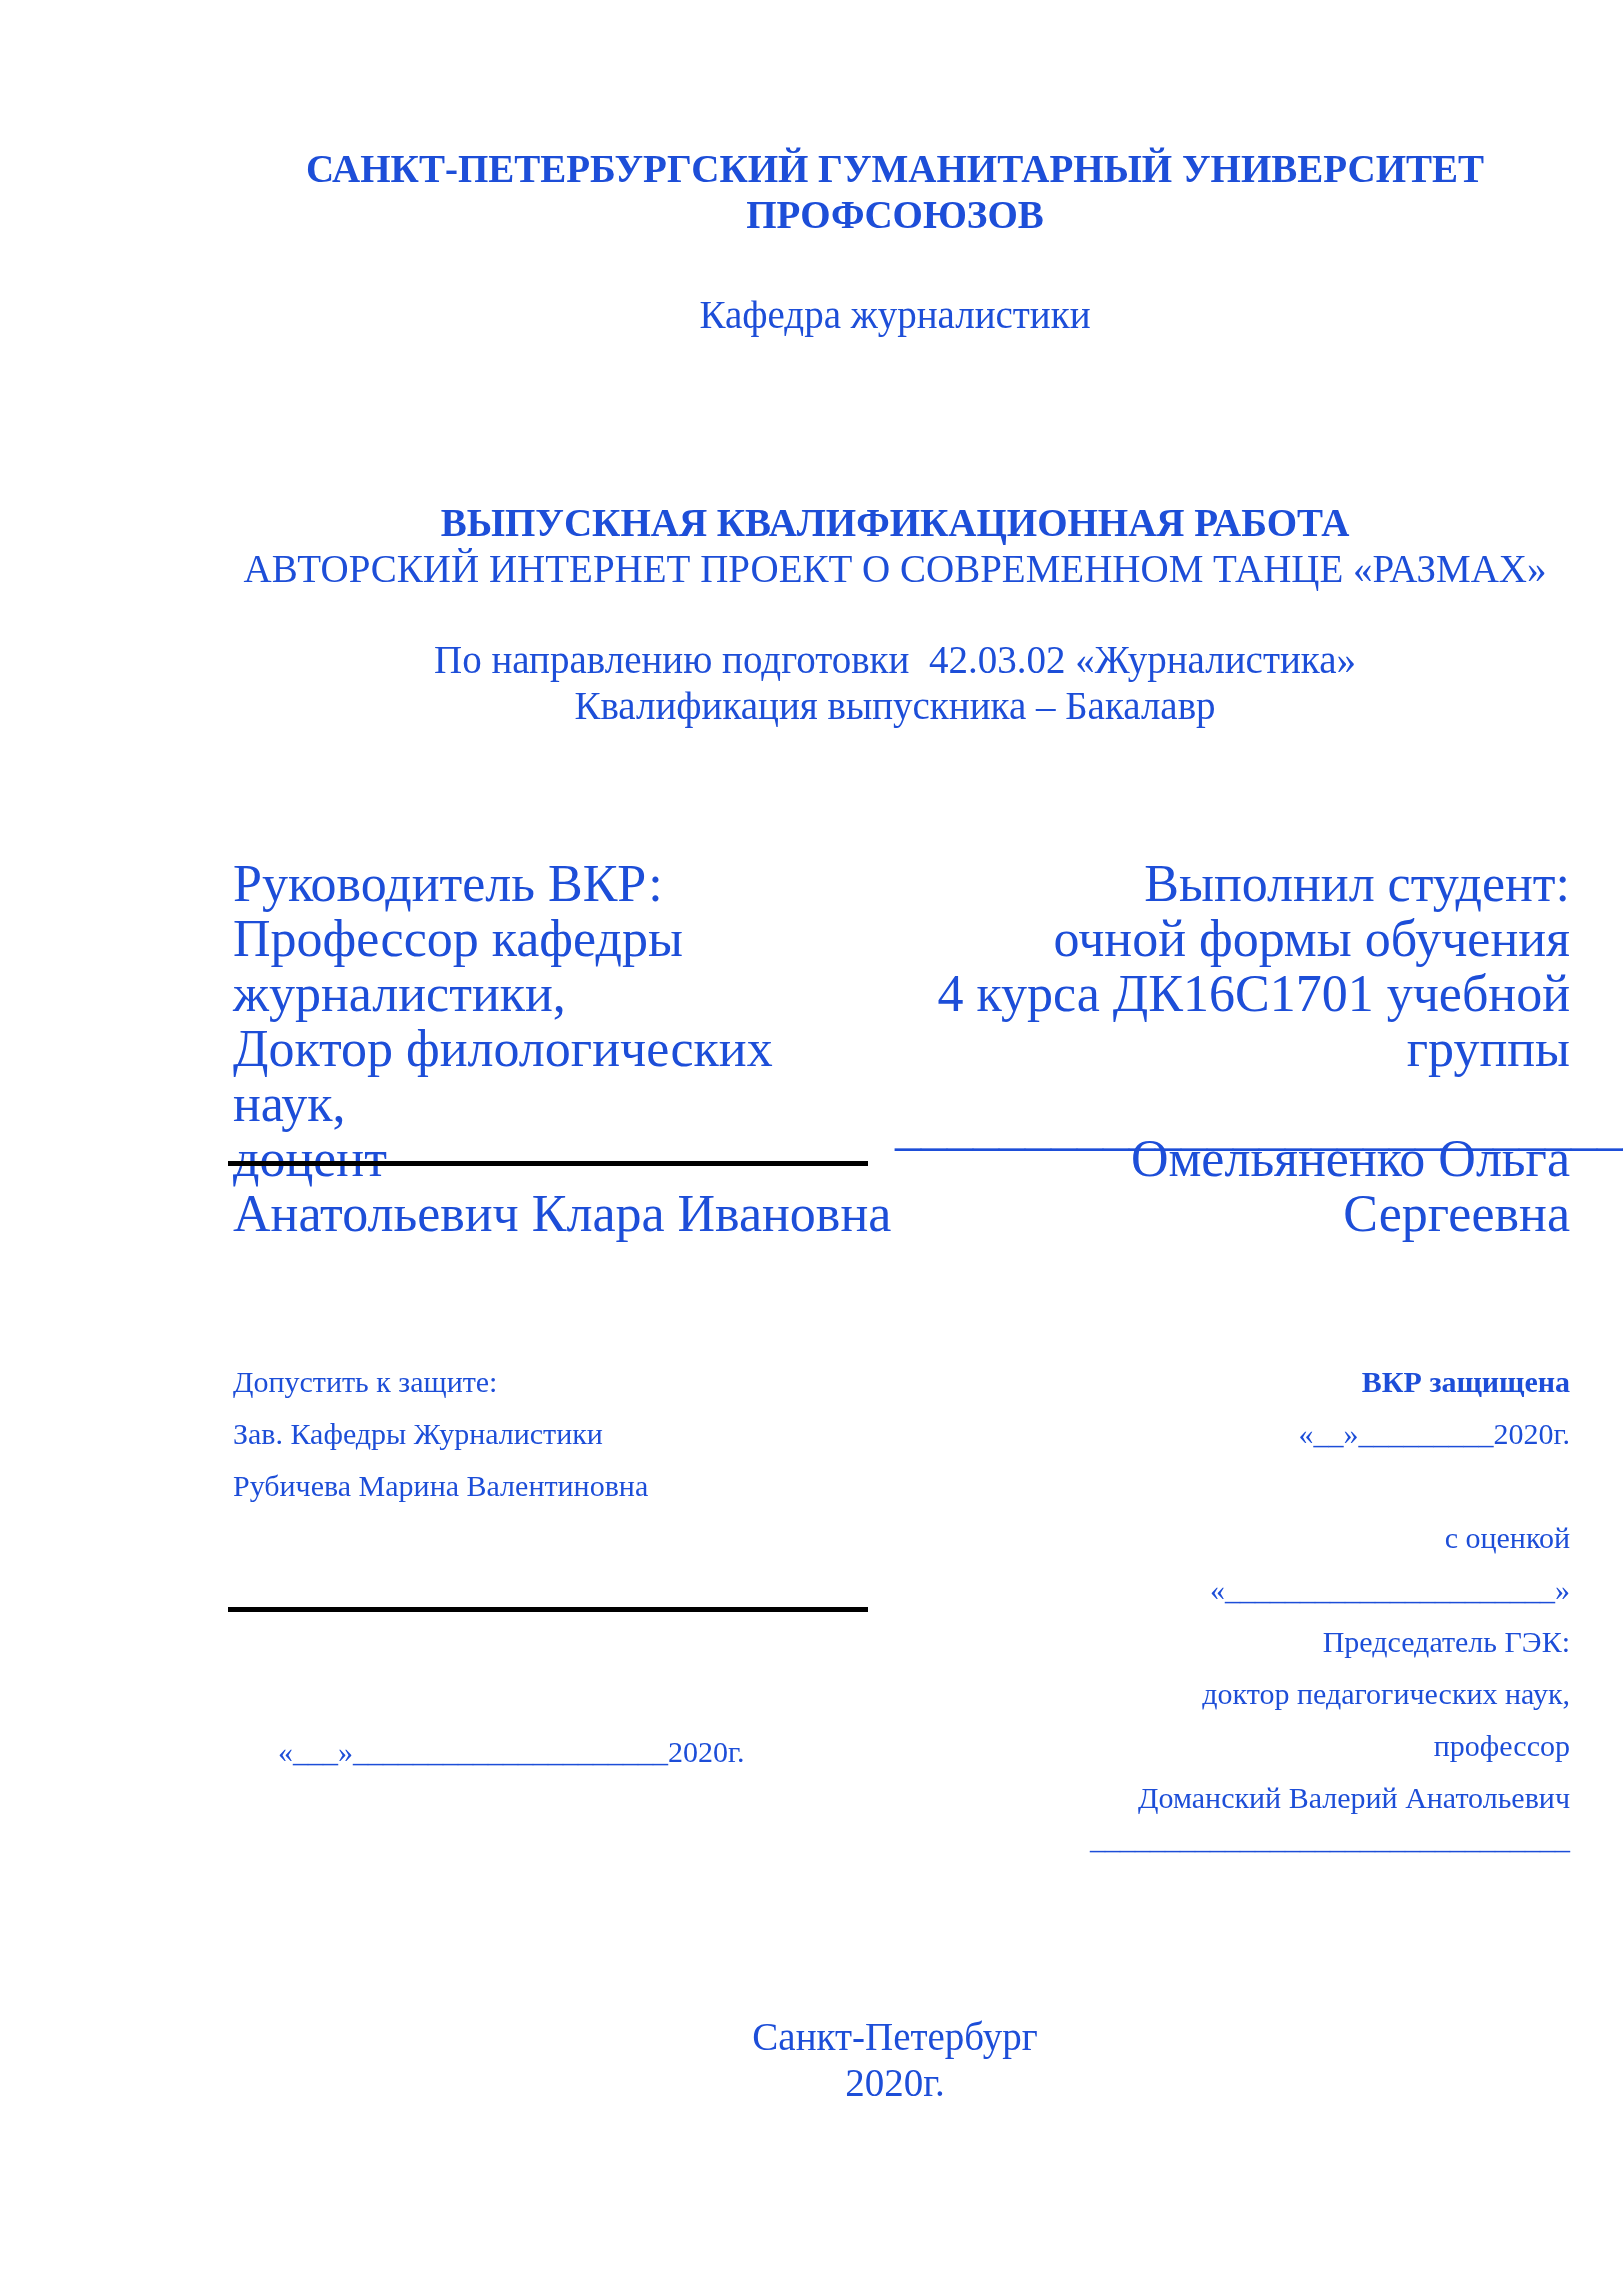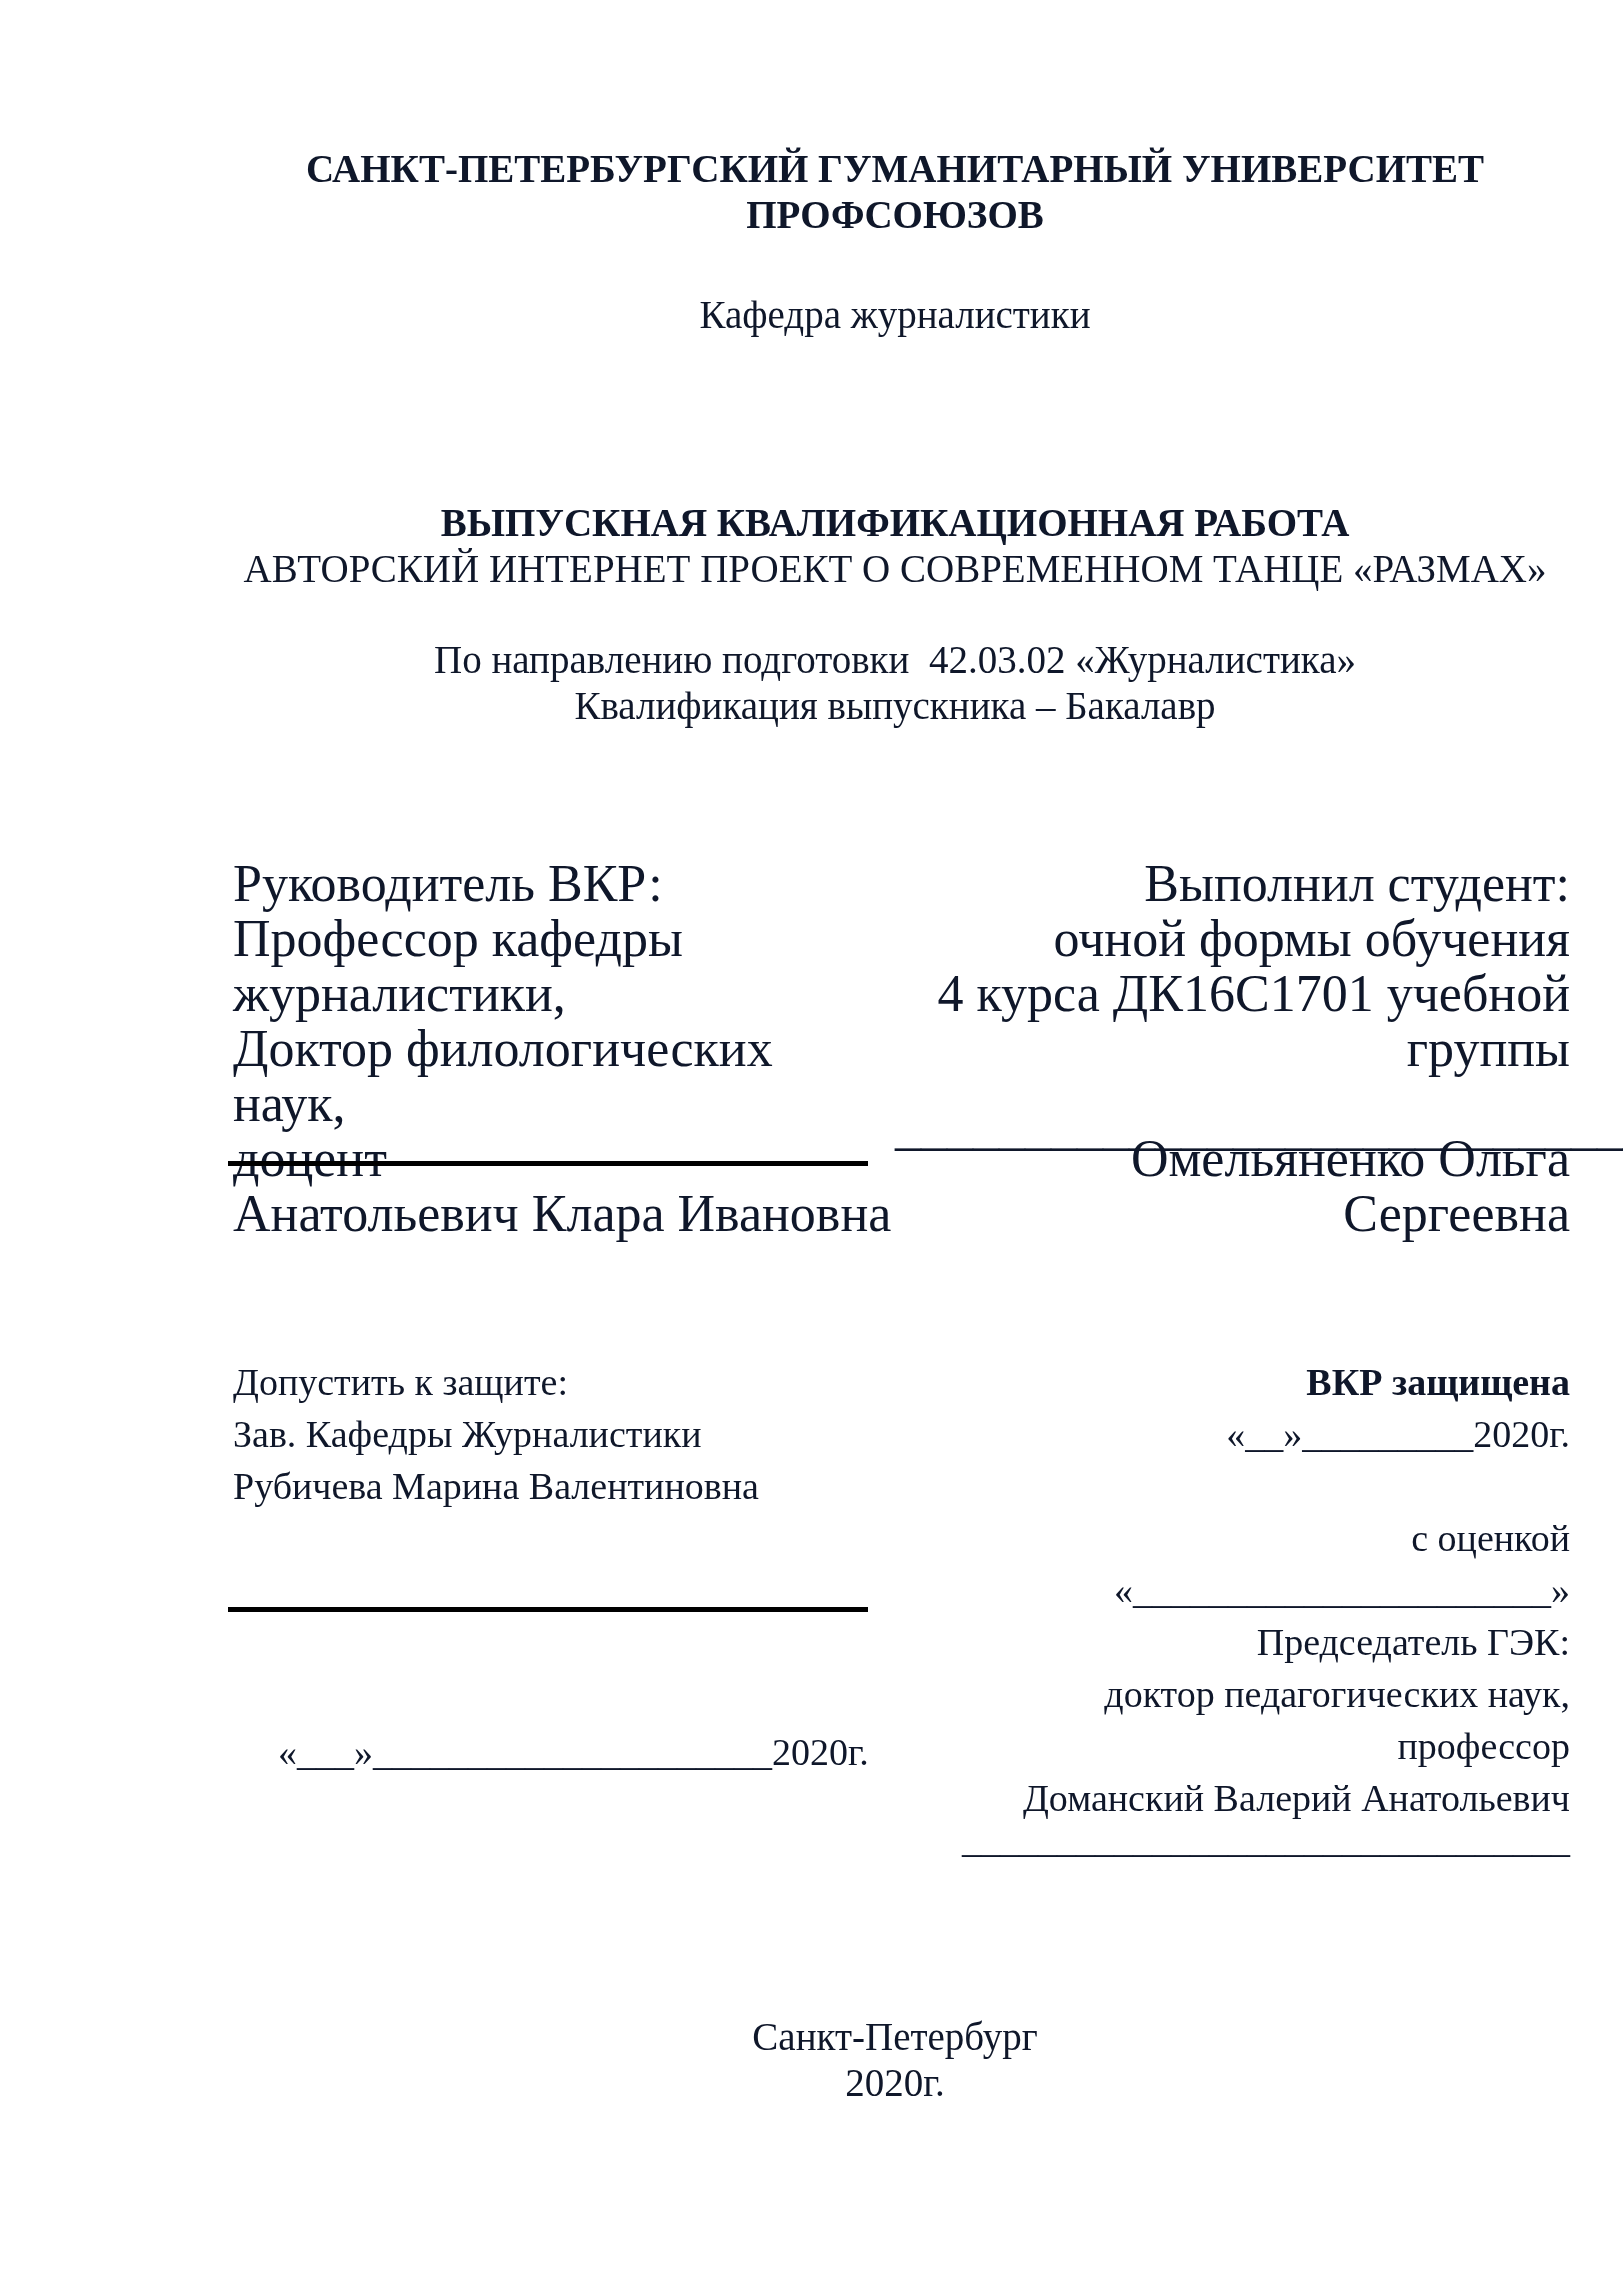--- a/index.html
+++ b/index.html
@@ -1,36 +1,36 @@
 <!DOCTYPE html>
 <html style="font-size:12.6px"><head>
 <meta charset="utf-8">
 <title>Document</title>
 <style>
   html,body{margin:0;padding:0;background:#ffffff;}
   .page{
     position:relative;
     width:1623px;height:2295px;
-    background:#ffffff;color:#0f172a;
+    background:#ffffff;color:#1d4ed8;
     font-family:"Liberation Serif","DejaVu Serif",serif;
     overflow:hidden;
   }
   .abs{position:absolute;}
   .center{left:233px;width:1324px;text-align:center;}
   .colL{left:233px;width:662px;text-align:left;}
   .colR{left:895px;width:675px;text-align:right;}
   .bold{font-weight:bold;}
   
   .s1{font-size:39px;line-height:46px;}
   .s1 > div{min-height:46px;}
   
   .s2{font-size:52px;line-height:55px;}
   .s2 > div{min-height:55px;}
   
-  .s3{font-size:38px;line-height:52px;}
+  .s3{font-size:30px;line-height:52px;}
   .s3 > div{min-height:52px;}
   .rule{position:absolute;height:4.7px;background:#000000;}
   #university{top:146px;}
   #faculty{top:292px;}
   #work{top:500px;}
   #program{top:637px;}
   #supervisor{top:856px;}
   #student{top:856px;}
   #student-sign{top:1099px;}
   #rule1{top:1161px;left:228px;width:640px;}

